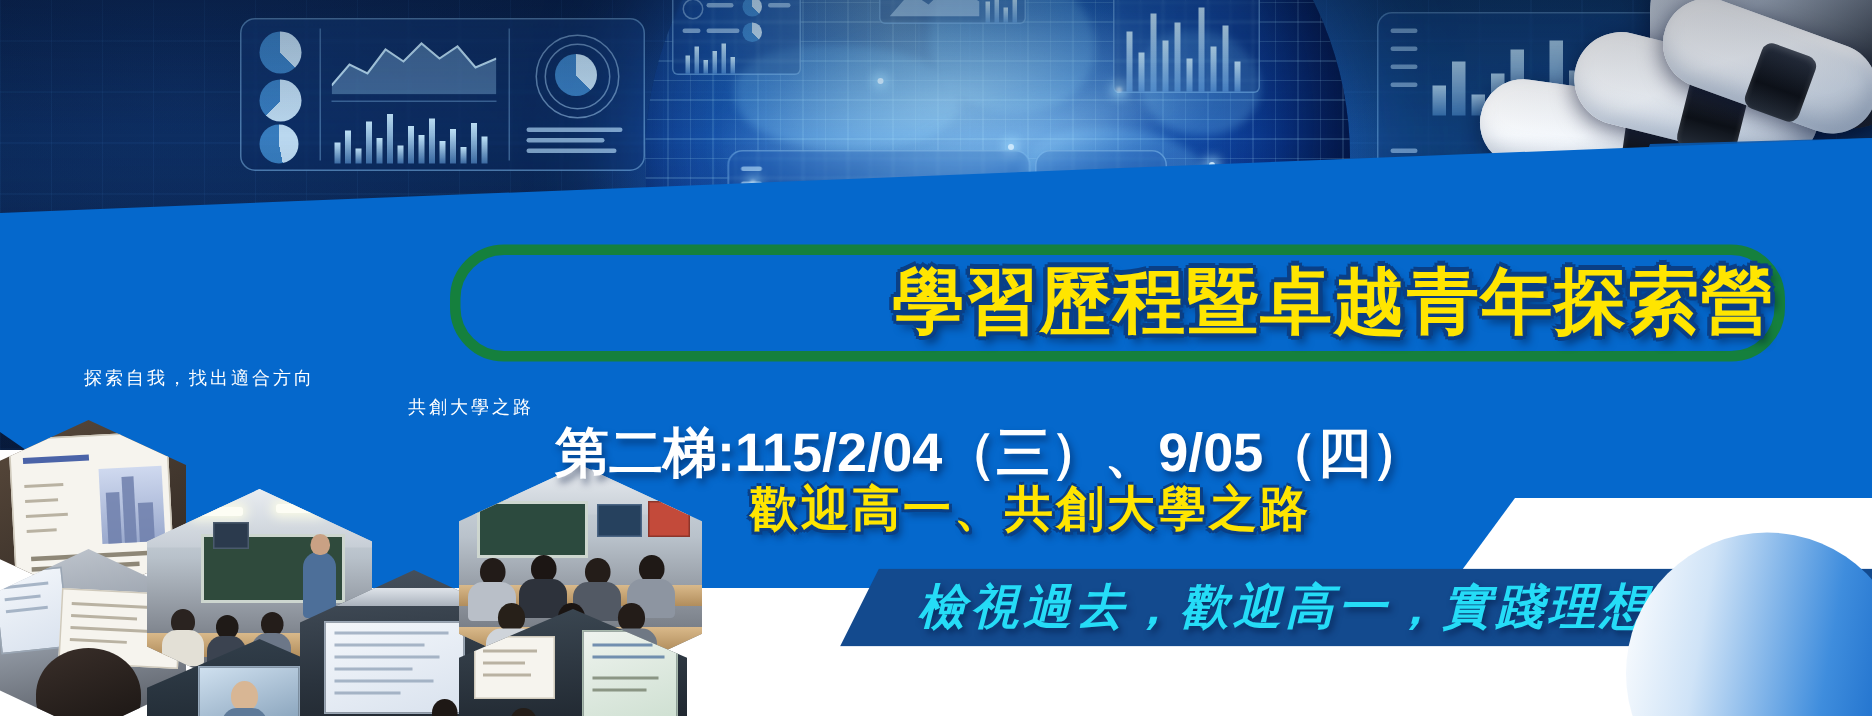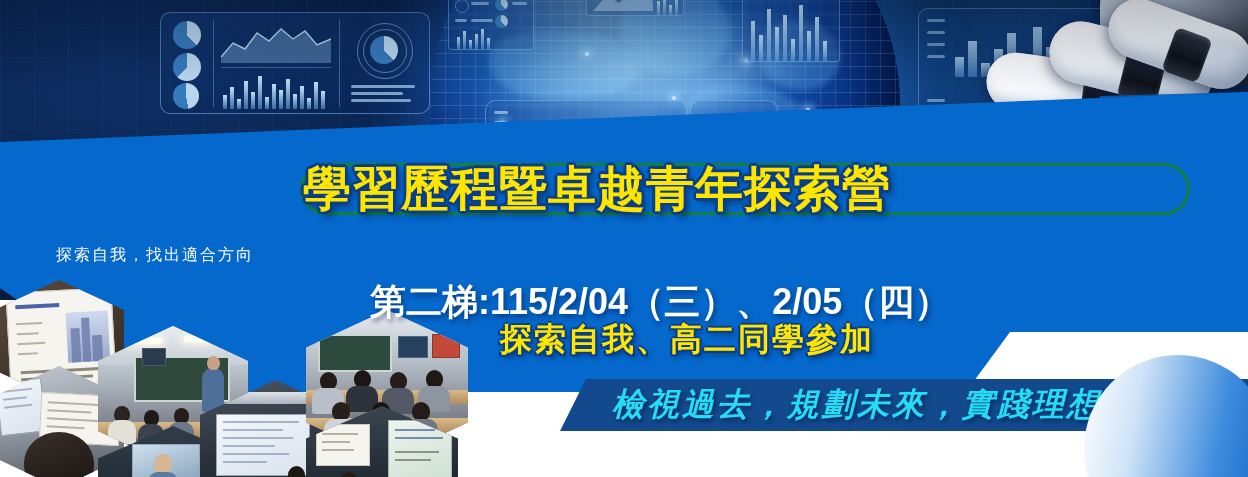--- a/index.html
+++ b/index.html
@@ -127,29 +127,29 @@
     background:linear-gradient(180deg,#b8f4ff 0%,#e8fbff 38%,#ffffff 62%,#d9f2ff 100%);
     -webkit-background-clip:text;background-clip:text;color:transparent;
     text-shadow:0 6px 12px rgba(0,30,80,.35);
     filter:drop-shadow(2px 4px 3px rgba(0,25,70,.45));
     white-space:nowrap;
   }
   .tansuo .c2{position:relative;left:52px;top:36px;display:inline-block;}
 
   .sub-lines{
     position:absolute;left:56px;top:243px;width:300px;
-    color:#ffffff;font-size:16px;line-height:1.55;letter-spacing:2px;
+    color:#ffffff;font-size:12px;line-height:1.55;letter-spacing:2px;
   }
   .sub-lines .l2{text-align:right;padding-right:0;}
 
   .pill{
-    position:absolute;left:300px;top:163px;width:890px;height:52px;
-    border:3px solid #15803d;border-radius:36px;
+    position:absolute;left:300px;top:163px;width:890px;height:78px;
+    border:7px solid #15803d;border-radius:36px;
     box-sizing:border-box;
-    display:flex;align-items:center;justify-content:flex-start;
+    display:flex;align-items:center;justify-content:flex-end;
   }
   .pill-text{
     font-size:48px;font-weight:bold;line-height:1;letter-spacing:1px;
     color:#ffe500;
     text-shadow:
       3px 0 0 #0a3f86, -3px 0 0 #0a3f86, 0 3px 0 #0a3f86, 0 -3px 0 #0a3f86,
       2px 2px 0 #0a3f86, -2px 2px 0 #0a3f86, 2px -2px 0 #0a3f86, -2px -2px 0 #0a3f86,
       4px 5px 6px rgba(0,15,50,.55);
     white-space:nowrap;
   }
@@ -536,27 +536,28 @@
         <div class="ln" style="left:6px;top:38px;width:36px;background:#6f7a66;"></div>
       </div>
       <div class="head" style="left:34px;top:66px;width:18px;height:19px;background:#241d18;"></div>
 
     </div>
   </div>
 
 
   <div class="sub-lines">
     <div class="l1">探索自我，找出適合方向</div>
+    <div class="l2">共創大學之路</div>
   </div>
 
   <div class="pill">
     <span class="pill-text">學習歷程暨卓越青年探索營</span>
   </div>
 
-  <div class="date-line d2">第二梯:115/2/04（三）、2/05（四）</div>
-
-  <div class="welcome">探索自我、高二同學參加</div>
+  <div class="date-line d2">第二梯:115/2/04（三）、9/05（四）</div>
+
+  <div class="welcome">歡迎高一、共創大學之路</div>
 
   <div class="slogan-bar"></div>
-  <div class="slogan-text">檢視過去，規劃未來，實踐理想</div>
+  <div class="slogan-text">檢視過去，歡迎高一，實踐理想</div>
 
   <div class="corner-circle"></div>
 </div>
 
 </body></html>

